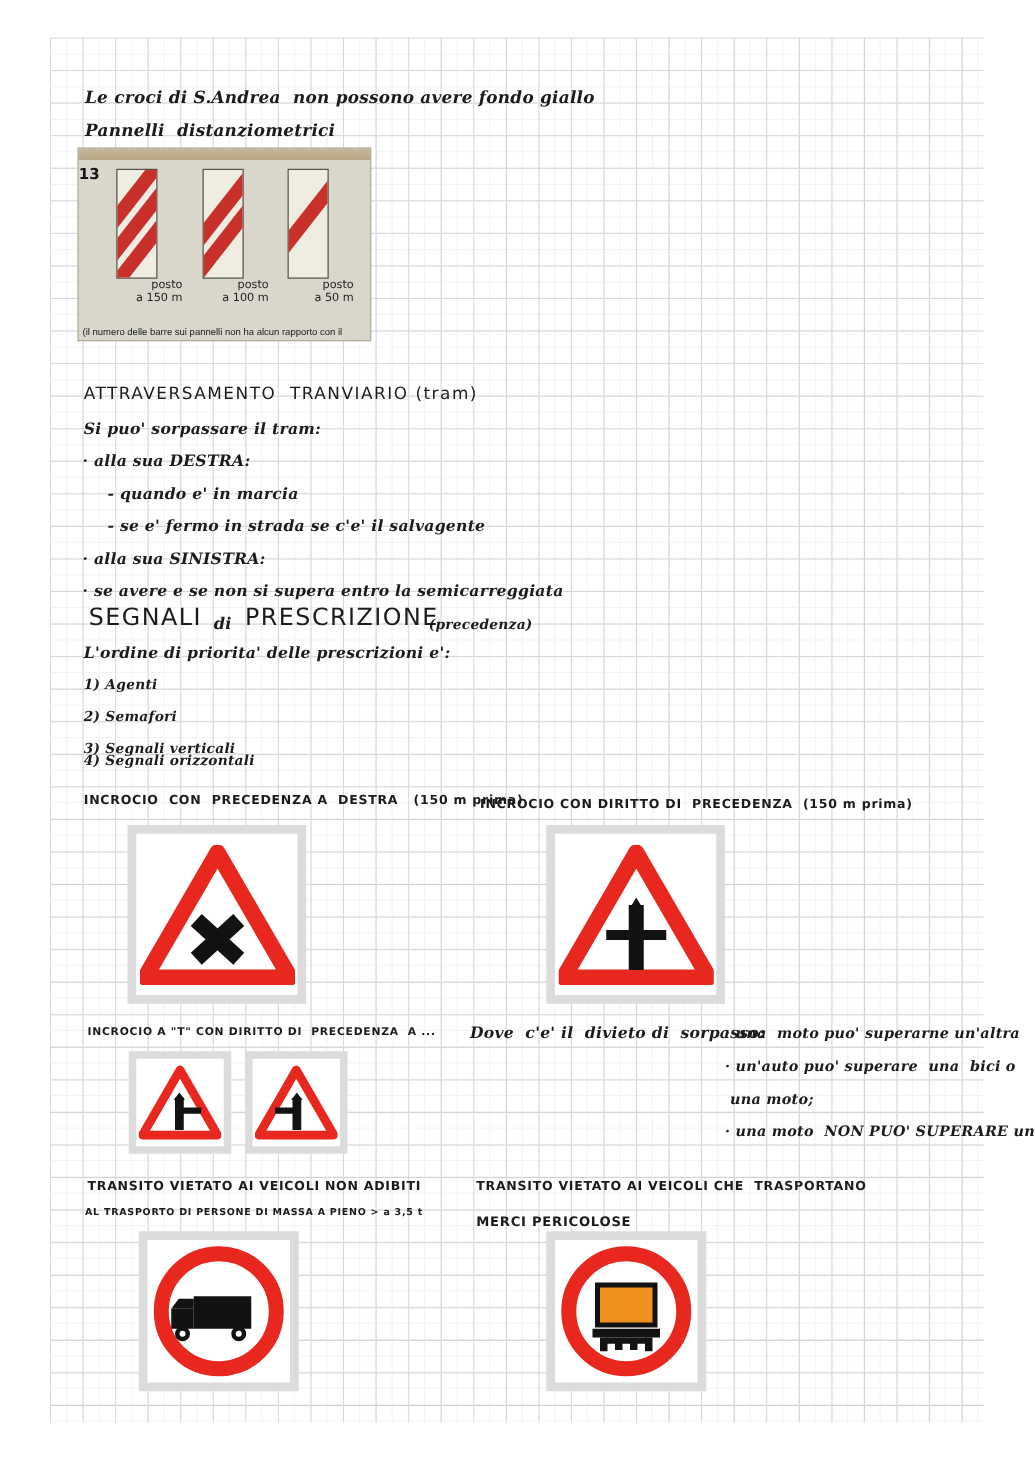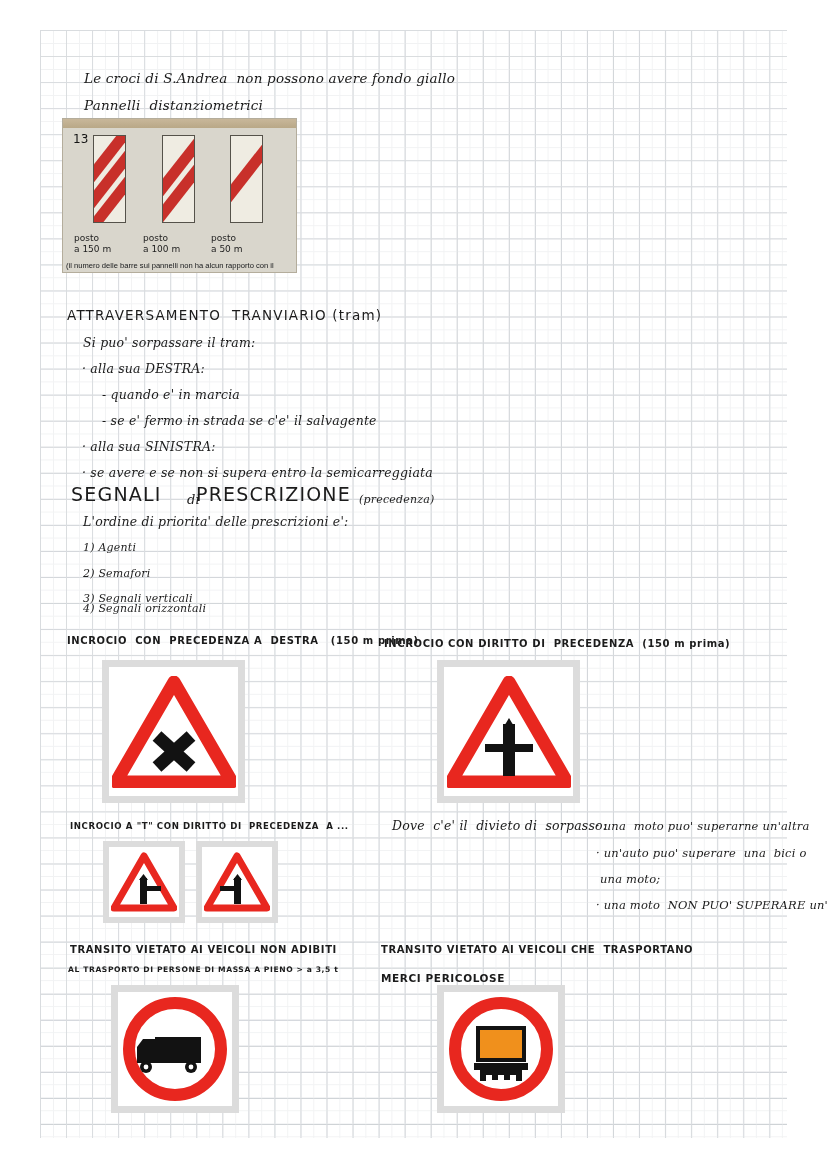--- a/index.html
+++ b/index.html
@@ -40,22 +40,21 @@
     position: absolute;
     color: #1b1b1b;
     font-family: "DejaVu Sans", sans-serif;
     white-space: pre;
     line-height: 1;
     letter-spacing: .2px;
   }
   .cursive {
     font-family: "DejaVu Serif", serif;
     font-style: italic;
-    font-weight: 400;
-    margin-left: 16px;
+    font-weight: 700;
   }
   .print {
     font-family: "DejaVu Sans", sans-serif;
     font-weight: 600;
     letter-spacing: .6px;
   }
   .big {
     font-family: "DejaVu Sans", sans-serif;
     font-weight: 400;
     letter-spacing: 1.2px;
@@ -67,45 +66,45 @@
     width: 235px; height: 155px;
     background: #d9d6cc;
     border: 1px solid #b4ad9c;
     overflow: hidden;
   }
   #photo .topstrip {
     position: absolute; left: 0; top: 0; right: 0; height: 9px;
     background: linear-gradient(to bottom, #c8b79a, #b9a887);
   }
   #photo .num {
-    position: absolute; left: 10px; top: 13px;
-    font-size: 12px; font-weight: normal; color: #141414;
+    position: absolute; left: 0; top: 13px;
+    font-size: 12px; font-weight: bold; color: #141414;
     font-family: "DejaVu Sans", sans-serif;
   }
   .panel {
     position: absolute;
     width: 33px; height: 88px;
     top: 16px;
     background: #efece2;
     border: 1px solid #55524a;
     overflow: hidden;
   }
   .panel .bar {
     position: absolute;
     left: -22px;
     width: 78px; height: 11px;
     background: #c8302a;
     transform: rotate(-52deg);
     transform-origin: center;
   }
   .plabel {
     position: absolute;
-    top: 114px;
+    top: 104px;
     width: 72px;
-    text-align: left;
+    text-align: right;
     font-size: 9px;
     color: #1d1d1d;
     line-height: 1.25;
     font-family: "DejaVu Sans", sans-serif;
   }
   #photo .caption {
     position: absolute;
     left: 3px; right: 3px; top: 142px;
     font-size: 7.6px;
     line-height: 1.35;

